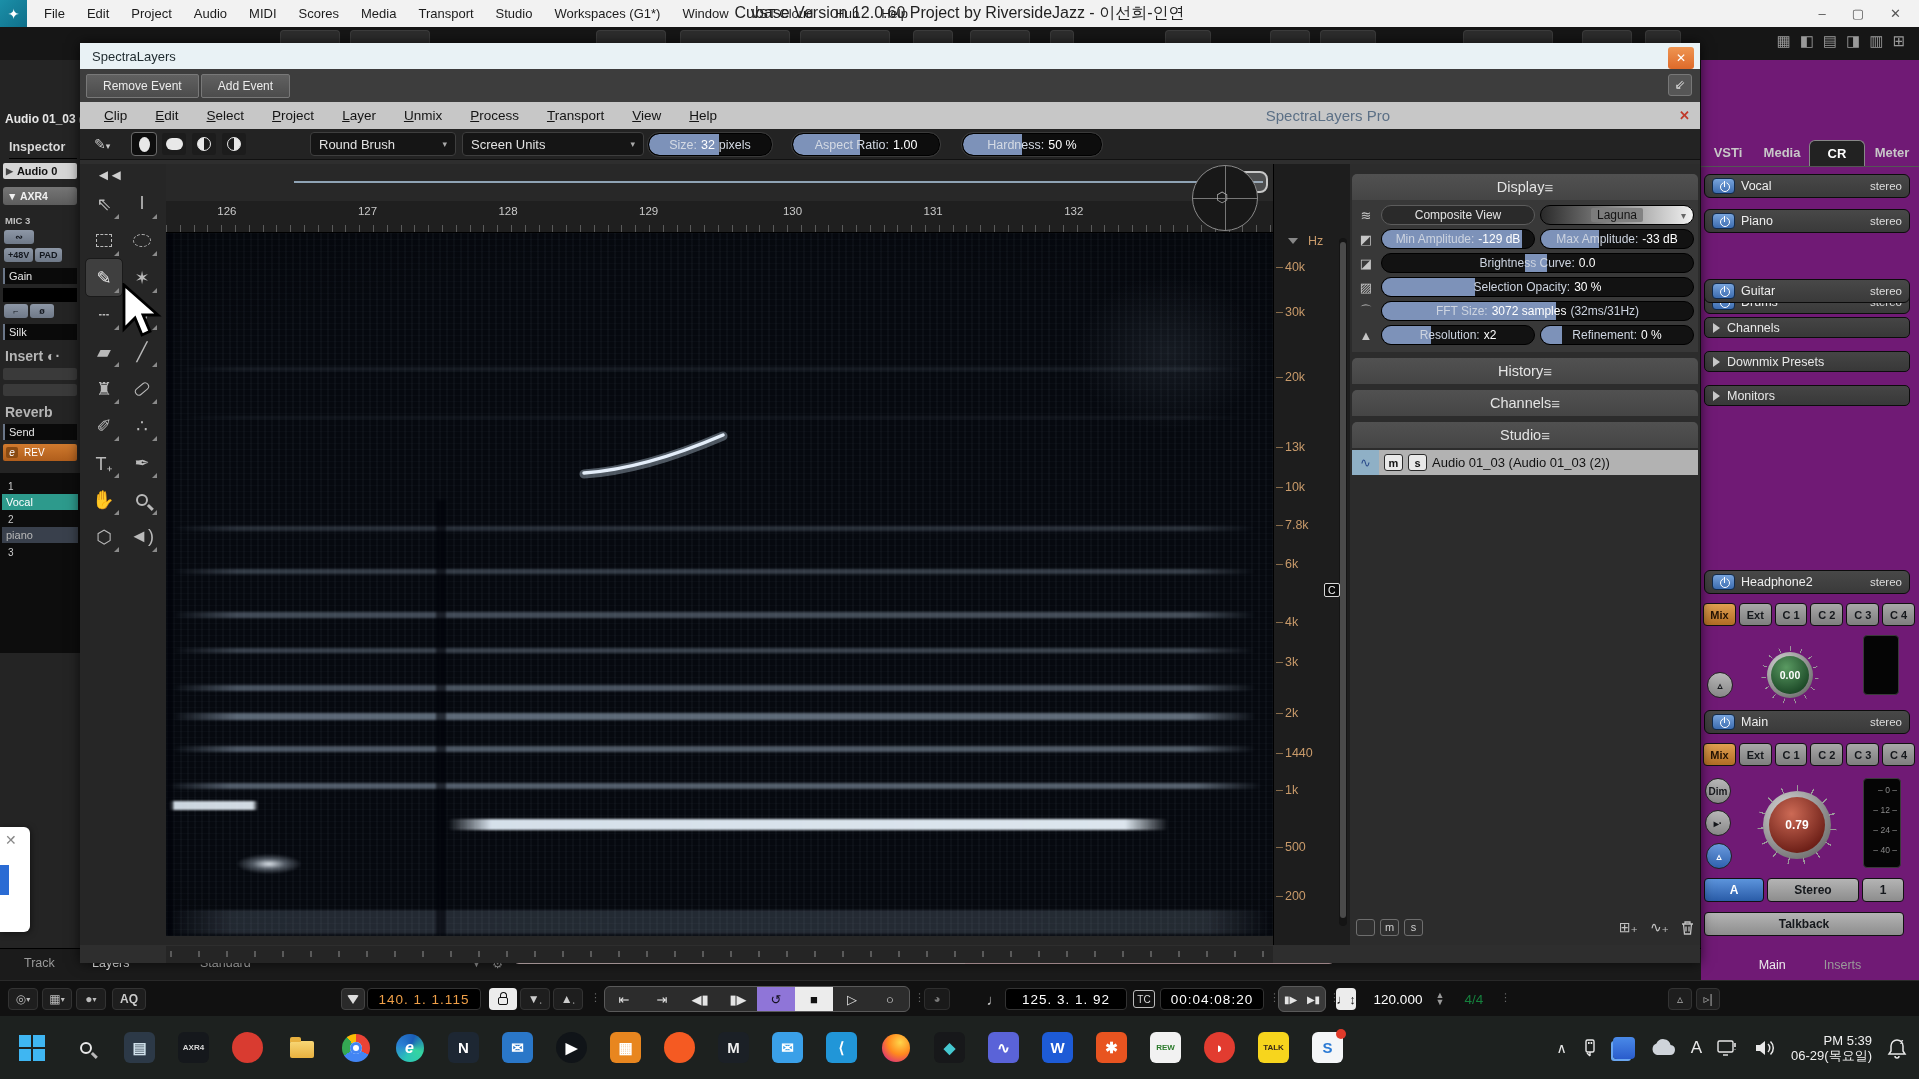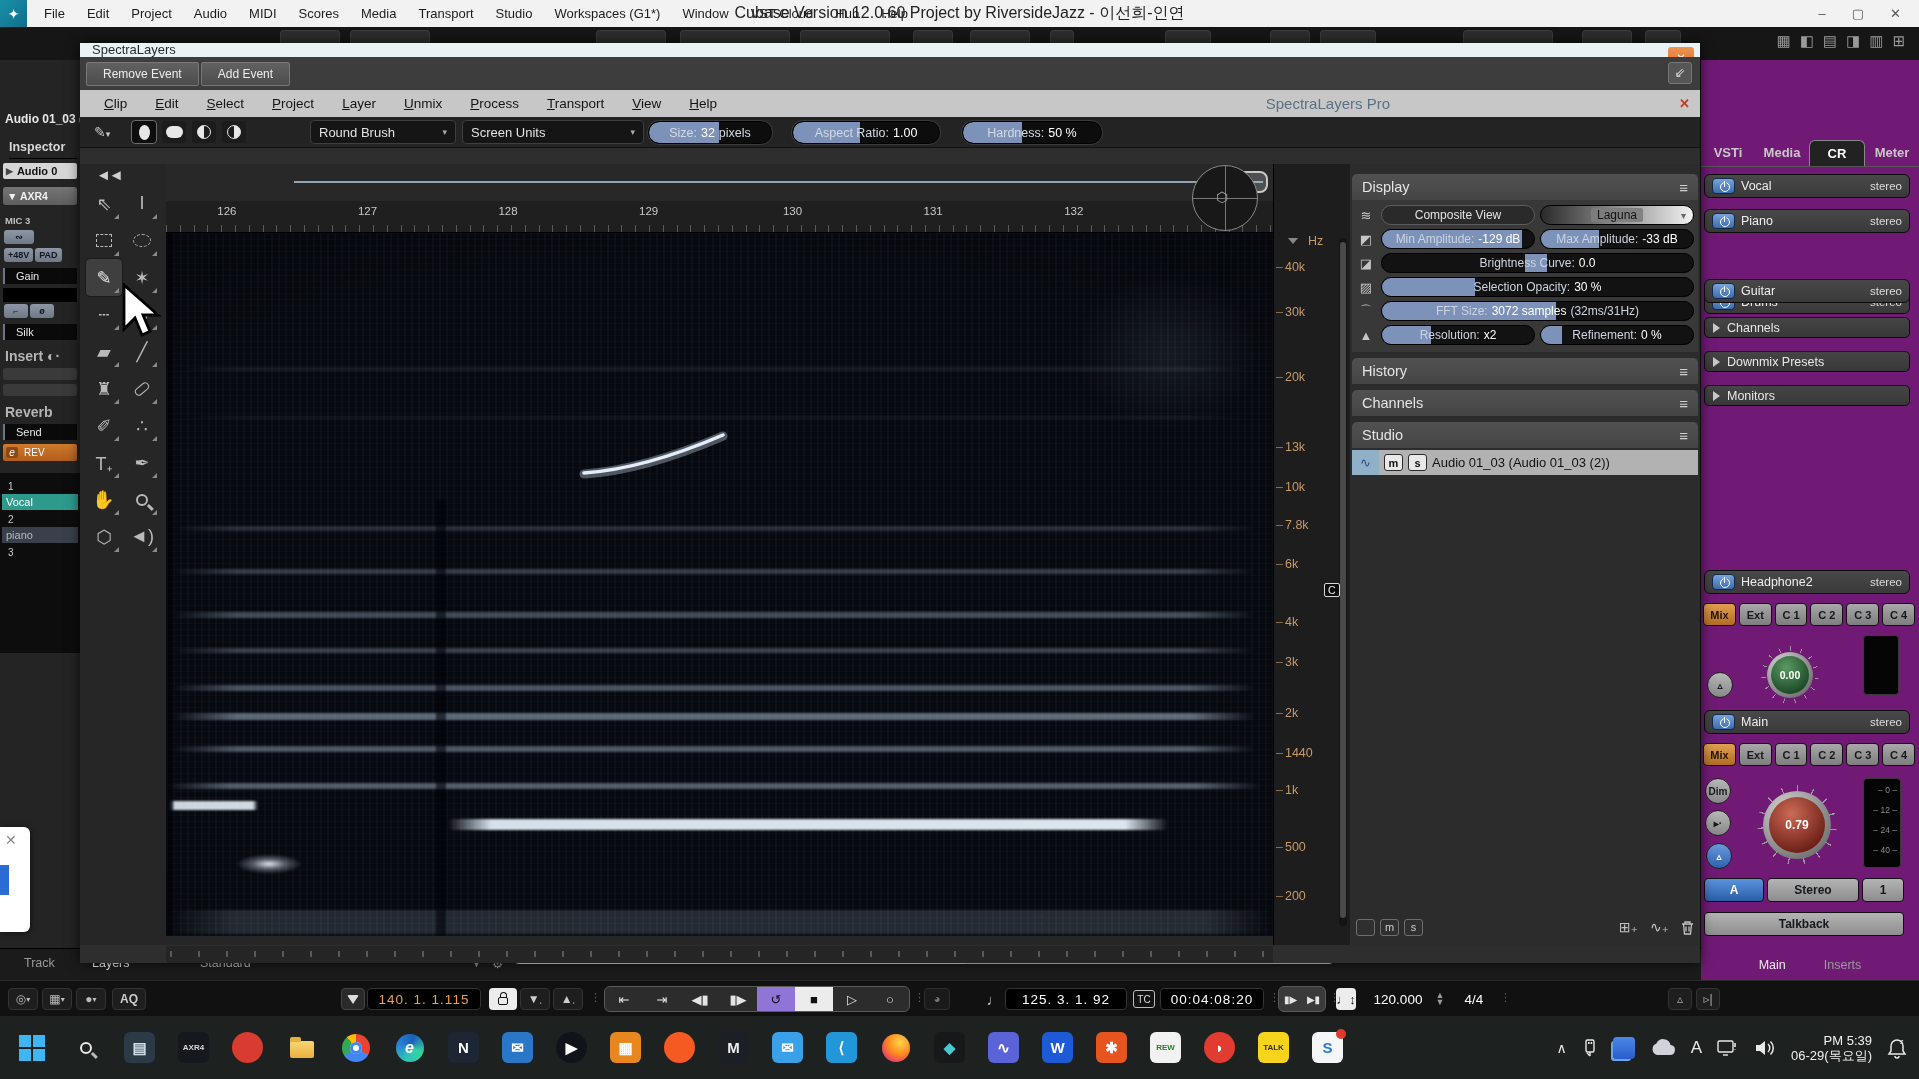--- a/index.html
+++ b/index.html
@@ -22,37 +22,37 @@
   .layout-icons { position:absolute; right:14px; top:5px; display:flex; gap:9px; color:#9a9a9a; font-size:15px; }
 
   
   .left-col { left:0; top:60px; width:80px; height:888px; background:#242424; overflow:hidden; z-index:4; padding:0 3px; }
   .insp-title { font-weight:bold; font-size:12px; color:#e8e8e8; white-space:nowrap; margin:52px 0 0 2px; }
   .insp-header { font-weight:bold; font-size:12.5px; color:#d8d8d8; margin:14px 0 4px 6px; padding-bottom:4px; border-bottom:1px solid #000; }
   .insp-trackrow { background:#d6d6d6; color:#111; font-weight:bold; font-size:11px; display:flex; align-items:center; gap:4px; padding:2px 3px; border-radius:2px; white-space:nowrap; }
   .insp-bar { background:linear-gradient(#757575,#5d5d5d); color:#f0f0f0; font-weight:bold; font-size:10.5px; border-radius:3px; padding:3px 4px; margin-top:8px; white-space:nowrap; }
   .mic-label { font-size:9.5px; font-weight:bold; color:#c0c0c0; margin:10px 0 2px 2px; }
   .chipbtn { background:linear-gradient(#8d97a6,#6f7988); color:#14181f; font-weight:bold; font-size:9px; border-radius:3px; padding:2px 4px; display:inline-block; margin:2px 1px; }
-  .fld { background:#0a0a0a; color:#e6e6e6; font-size:11px; padding:2px 11px; border-left:2px solid #6a7688; margin-top:4px; white-space:nowrap; }
+  .fld { background:#0a0a0a; color:#e6e6e6; font-size:11px; padding:2px 4px; border-left:2px solid #6a7688; margin-top:4px; white-space:nowrap; }
   .blank-in { background:#000; height:14px; margin-top:4px; }
   .slot { background:#3a3a3a; height:12px; border-radius:2px; margin-top:4px; }
   .lbl-sm { font-size:14px; font-weight:bold; color:#b5b5b5; margin:8px 0 0 2px; }
   .rev-bar { background:linear-gradient(#d07a2e,#b05e1c); height:17px; margin-top:4px; border-radius:2px; display:flex; align-items:center; gap:6px; color:#fff; font-size:10px; padding:0 3px; white-space:nowrap; }
   .rev-e { background:#8a4a12; border-radius:2px; width:12px; text-align:center; font-style:italic; }
   .insp-sect { background:linear-gradient(#646464,#525252); color:#e8e8e8; font-size:11px; border-radius:3px; padding:3px 4px; margin-top:13px; white-space:nowrap; overflow:hidden; }
   .tracklist { background:#0d0d0d; margin:12px -3px 0; padding:4px 2px; height:180px; }
   .trk-num { color:#ccc; font-size:10px; margin:4px 0 2px 6px; }
   .trk-name { font-size:11px; padding:2px 4px; white-space:nowrap; }
   .toast { left:0; top:827px; width:30px; height:105px; background:#fff; border-radius:0 6px 6px 0; z-index:40; box-shadow:1px 1px 6px rgba(0,0,0,.5); }
   .toast-x { position:absolute; left:5px; top:5px; color:#888; font-size:14px; }
   .toast-btn { position:absolute; left:0; top:38px; width:9px; height:30px; background:#2b6cd4; }
 
   
   .sl-win { left:80px; top:43px; width:1620px; height:920px; background:#2e2e2e; z-index:10; box-shadow:0 0 12px rgba(0,0,0,.7); }
-  .sl-title { height:14px; background:#e9f2f5; color:#1e2a2e; font-size:13px; display:flex; align-items:flex-end; padding-left:12px; position:relative; }
+  .sl-title { height:26px; background:#e9f2f5; color:#1e2a2e; font-size:13px; display:flex; align-items:center; padding-left:12px; position:relative; }
   .sl-close { position:absolute; right:6px; top:4px; width:26px; height:22px; background:linear-gradient(#ef9552,#dd6a2a); color:#fff; display:flex; align-items:center; justify-content:center; border-radius:3px; font-size:12px; }
   .sl-eventbar { height:33px; background:#3d3d3d; display:flex; align-items:center; gap:2px; padding-left:6px; position:relative; }
   .sl-evbtn { background:linear-gradient(#616161,#4c4c4c); border:1px solid #787878; color:#ececec; font-size:12px; padding:4px 16px; border-radius:2px; }
   .sl-dock { position:absolute; right:8px; top:5px; width:24px; height:22px; background:#565656; border:1px solid #777; border-radius:3px; color:#ddd; text-align:center; line-height:20px; font-size:13px; }
   .sl-menubar { height:27px; background:#c7c7c7; color:#141414; display:flex; align-items:center; gap:0; padding-left:10px; position:relative; }
   .sl-menu-item { font-size:13.5px; padding:4px 14px; }
   .sl-pro { position:absolute; right:310px; color:#5c7086; font-size:15px; }
   .sl-menu-x { position:absolute; right:10px; color:#c03a2a; font-weight:bold; font-size:13px; }
   .sl-toolopts { height:31px; background:#232323; display:flex; align-items:center; position:relative; border-bottom:1px solid #111; }
   .brushdrop { position:absolute; left:14px; color:#c9c9c9; font-size:14px; }
@@ -105,21 +105,21 @@
   .freqaxis { position:absolute; left:1193px; top:0; width:77px; height:781px; background:#1d1d1d; border-left:1px solid #000; }
   .hz { position:absolute; left:34px; top:70px; color:#c89a6a; font-size:12.5px; }
   .hz-tri { position:absolute; left:14px; top:74px; width:0; height:0; border-left:5px solid transparent; border-right:5px solid transparent; border-top:6px solid #888; }
   .flabel { position:absolute; left:2px; color:#c89a6a; font-size:12.5px; white-space:nowrap; }
   .flabel::before { content:"–"; color:#9a7a52; margin-right:2px; }
   .cbadge { position:absolute; left:50px; background:#0c0c0c; border:1px solid #d8d8d8; color:#f0f0f0; font-size:10.5px; padding:0 3px; border-radius:2px; }
   .fscroll { position:absolute; right:3px; top:74px; width:8px; height:688px; background:#141414; border-radius:4px; }
   .fscroll::before { content:""; position:absolute; left:1px; right:1px; top:4px; bottom:8px; background:#4a4a4a; border-radius:3px; }
   
   .sl-panels { position:absolute; left:1270px; top:0; width:350px; height:781px; background:#2c2c2c; padding-top:8px; }
-  .phdr { background:linear-gradient(#515151,#454545); border-radius:5px 5px 0 0; height:26px; display:flex; align-items:center; justify-content:space-between; padding:6px 10px; color:#e4e4e4; font-size:14.5px; margin:2px 2px 0; }
+  .phdr { background:linear-gradient(#515151,#454545); border-radius:5px 5px 0 0; height:26px; display:flex; align-items:center; justify-content:center; padding:6px 10px; color:#e4e4e4; font-size:14.5px; margin:2px 2px 0; }
   .ham { color:#cfcfcf; font-size:15px; letter-spacing:0; }
   .pbody { background:#383838; margin:0 2px; padding:5px 4px 7px; }
   .drow { display:flex; align-items:center; gap:5px; margin-bottom:4px; }
   .dicon { width:20px; text-align:center; color:#c6c6c6; font-size:13px; flex:none; }
   .dpill { position:relative; flex:1; height:20px; background:#121212; border:1px solid #000; border-radius:10px; overflow:hidden; display:flex; align-items:center; justify-content:center; font-size:12px; color:#cdd4e0; white-space:nowrap; }
   .dpill .fill { position:absolute; left:0; top:0; bottom:0; background:#7d92b9; }
   .dpill b { font-weight:normal; color:#fff; margin-left:4px; position:relative; z-index:1; }
   .dpill span { position:relative; z-index:1; }
   .cviewbtn { flex:1; height:20px; background:#2a2a2a; border:1px solid #5c5c5c; border-radius:10px; color:#e2e2e2; font-size:12px; display:flex; align-items:center; justify-content:center; }
   .laguna { flex:1; height:20px; border-radius:10px; background:linear-gradient(90deg,#2a2a2a,#f2f2f2); border:1px solid #000; display:flex; align-items:center; justify-content:center; position:relative; }
@@ -767,21 +767,21 @@
     <div class="tp-field" style="left:1160px; width:104px; color:#fff; letter-spacing:1px;">00:04:08:20</div>
     <div class="tdots" style="left:1269px;">⋮</div>
     <div class="tp-group" style="left:1278px; width:48px; background:#3a3a3a;">
       <div class="tp-g-btn" style="width:24px; font-size:10px;">▮▶</div>
       <div class="tp-g-btn" style="width:24px; font-size:10px;">▶▮</div>
     </div>
     <div class="tdots" style="left:1329px;">⋮</div>
     <div class="tp-btn" style="left:1336px; width:20px; background:#ececec; color:#111; font-size:13px;">♩↕</div>
     <div class="tp-field" style="left:1360px; width:76px; color:#fff; border:none; background:transparent;">120.000</div>
     <div class="tp-btn" style="left:1434px; width:12px; color:#999; font-size:9px; flex-direction:column; line-height:7px;">▲<br>▼</div>
-    <div class="tp-field" style="left:1452px; width:44px; color:#ffffff; border:none; background:transparent;">4/4</div>
+    <div class="tp-field" style="left:1452px; width:44px; color:#15803d; border:none; background:transparent;">4/4</div>
     <div class="tdots" style="left:1500px;">⋮</div>
     <div class="tp-btn" style="left:1668px; width:24px; background:#1e1e1e; border:1px solid #333; color:#aaa;">▵</div>
     <div class="tp-btn" style="left:1696px; width:24px; background:#1e1e1e; border:1px solid #333; color:#aaa;">▹|</div>
   </div>
 
   <div class="abs taskbar">
     <div class="tb-apps" id="tb-apps">
         <div class="tb-app">
           <span class="start-ico">
             <i></i>

